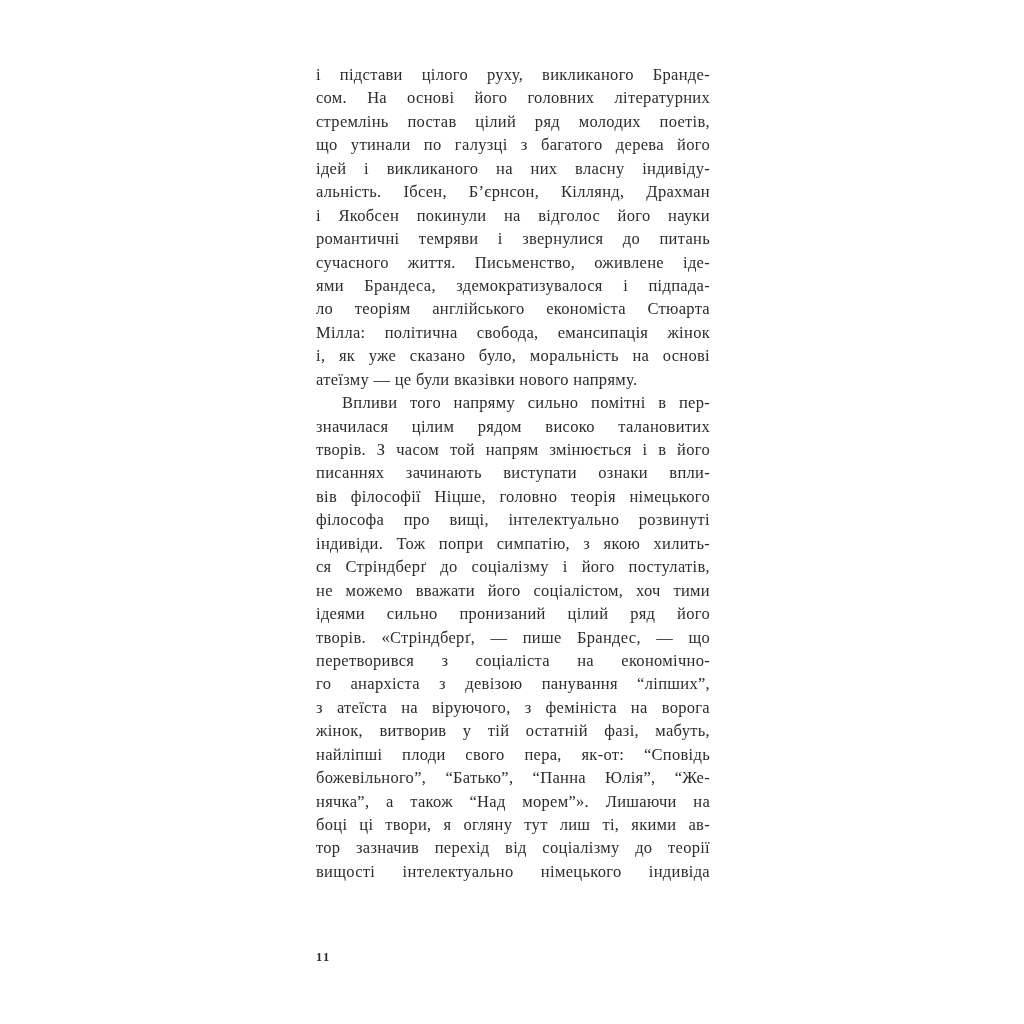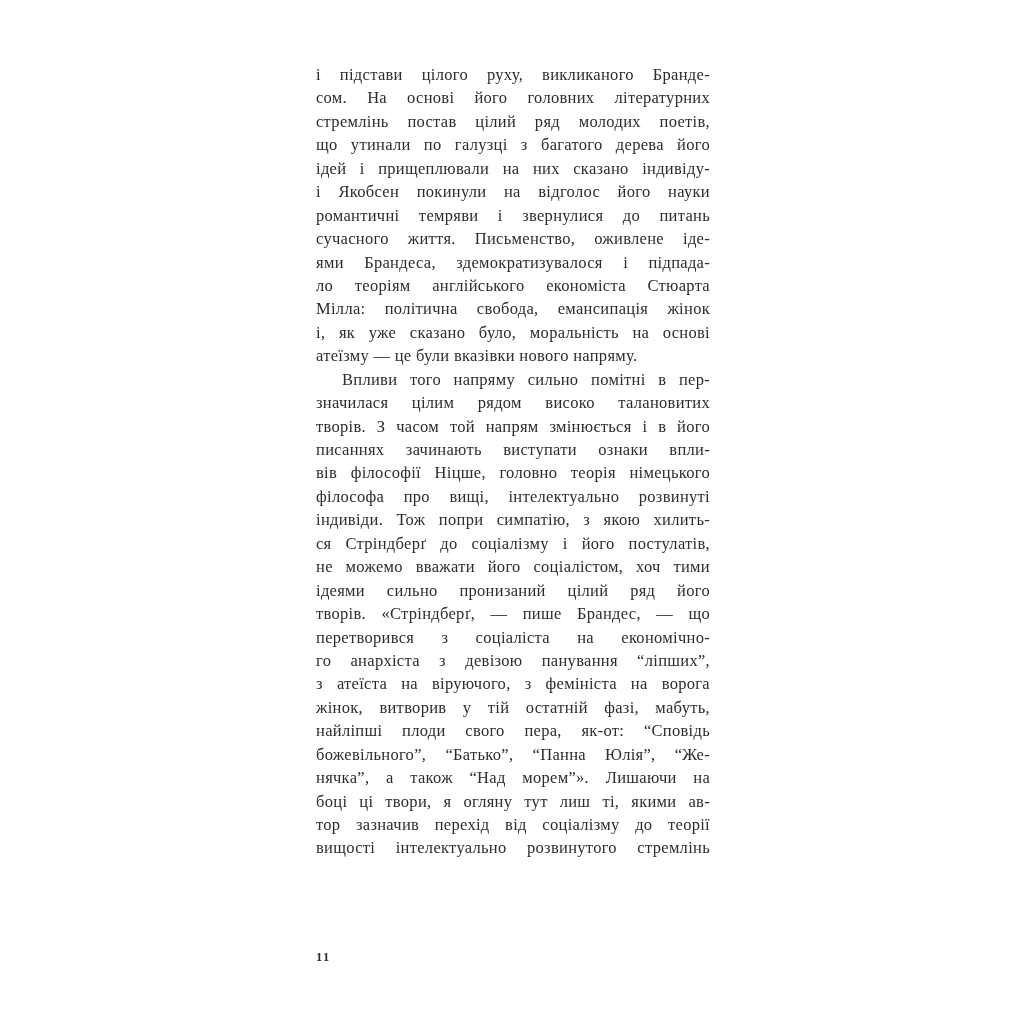--- a/index.html
+++ b/index.html
@@ -53,21 +53,22 @@
 </style>
 </head>
 <body>
 
 <div class="page">
   <div class="text-block" id="text-block">
       <div class="line">і підстави цілого руху, викликаного Бранде-</div>
       <div class="line">сом. На основі його головних літературних</div>
       <div class="line">стремлінь постав цілий ряд молодих поетів,</div>
       <div class="line">що утинали по галузці з багатого дерева його</div>
-      <div class="line">ідей і прищеплювали на них сказано індивіду-</div>
+      <div class="line">ідей і викликаного на них власну індивіду-</div>
+      <div class="line">альність. Ібсен, Б’єрнсон, Кіллянд, Драхман</div>
       <div class="line">і Якобсен покинули на відголос його науки</div>
       <div class="line">романтичні темряви і звернулися до питань</div>
       <div class="line">сучасного життя. Письменство, оживлене іде-</div>
       <div class="line">ями Брандеса, здемократизувалося і підпада-</div>
       <div class="line">ло теоріям англійського економіста Стюарта</div>
       <div class="line">Мілла: політична свобода, емансипація жінок</div>
       <div class="line">і, як уже сказано було, моральність на основі</div>
       <div class="line no-just">атеїзму — це були вказівки нового напряму.</div>
       <div class="line indent">Впливи того напряму сильно помітні в пер-</div>
       <div class="line">значилася цілим рядом високо талановитих</div>
@@ -82,16 +83,16 @@
       <div class="line">творів. «Стріндберґ, — пише Брандес, — що</div>
       <div class="line">перетворився з соціаліста на економічно-</div>
       <div class="line">го анархіста з девізою панування “ліпших”,</div>
       <div class="line">з атеїста на віруючого, з фемініста на ворога</div>
       <div class="line">жінок, витворив у тій остатній фазі, мабуть,</div>
       <div class="line">найліпші плоди свого пера, як-от: “Сповідь</div>
       <div class="line">божевільного”, “Батько”, “Панна Юлія”, “Же-</div>
       <div class="line">нячка”, а також “Над морем”». Лишаючи на</div>
       <div class="line">боці ці твори, я огляну тут лиш ті, якими ав-</div>
       <div class="line">тор зазначив перехід від соціалізму до теорії</div>
-      <div class="line">вищості інтелектуально розвинутого стремлінь</div>
+      <div class="line">вищості інтелектуально німецького індивіда</div>
     </div>
   <div class="page-number">11</div>
 </div>
 
 </body></html>

